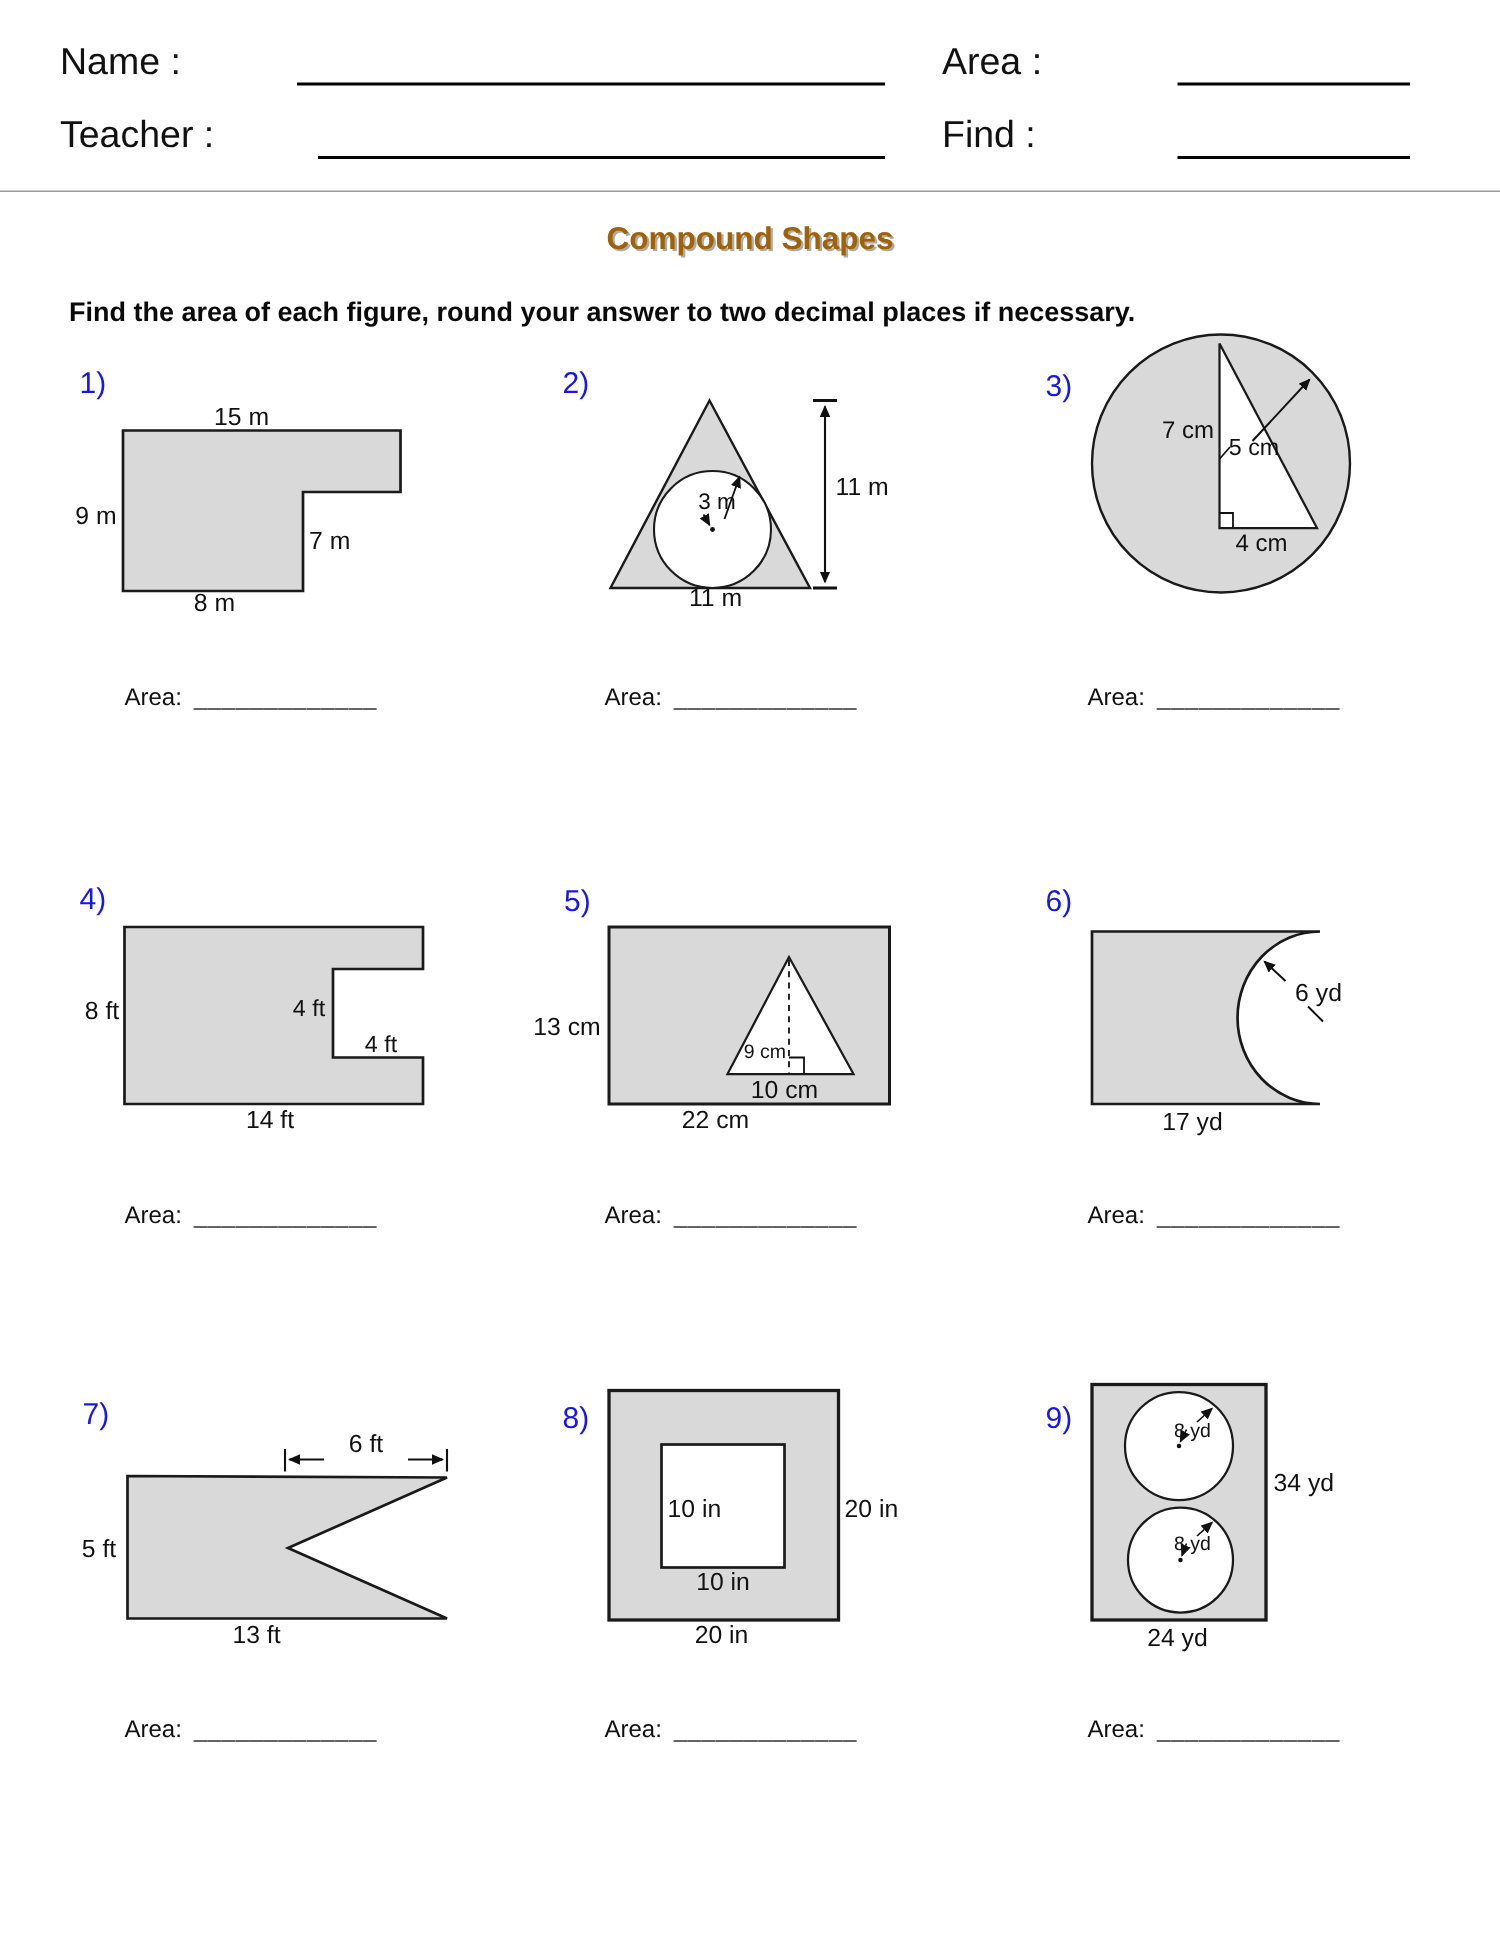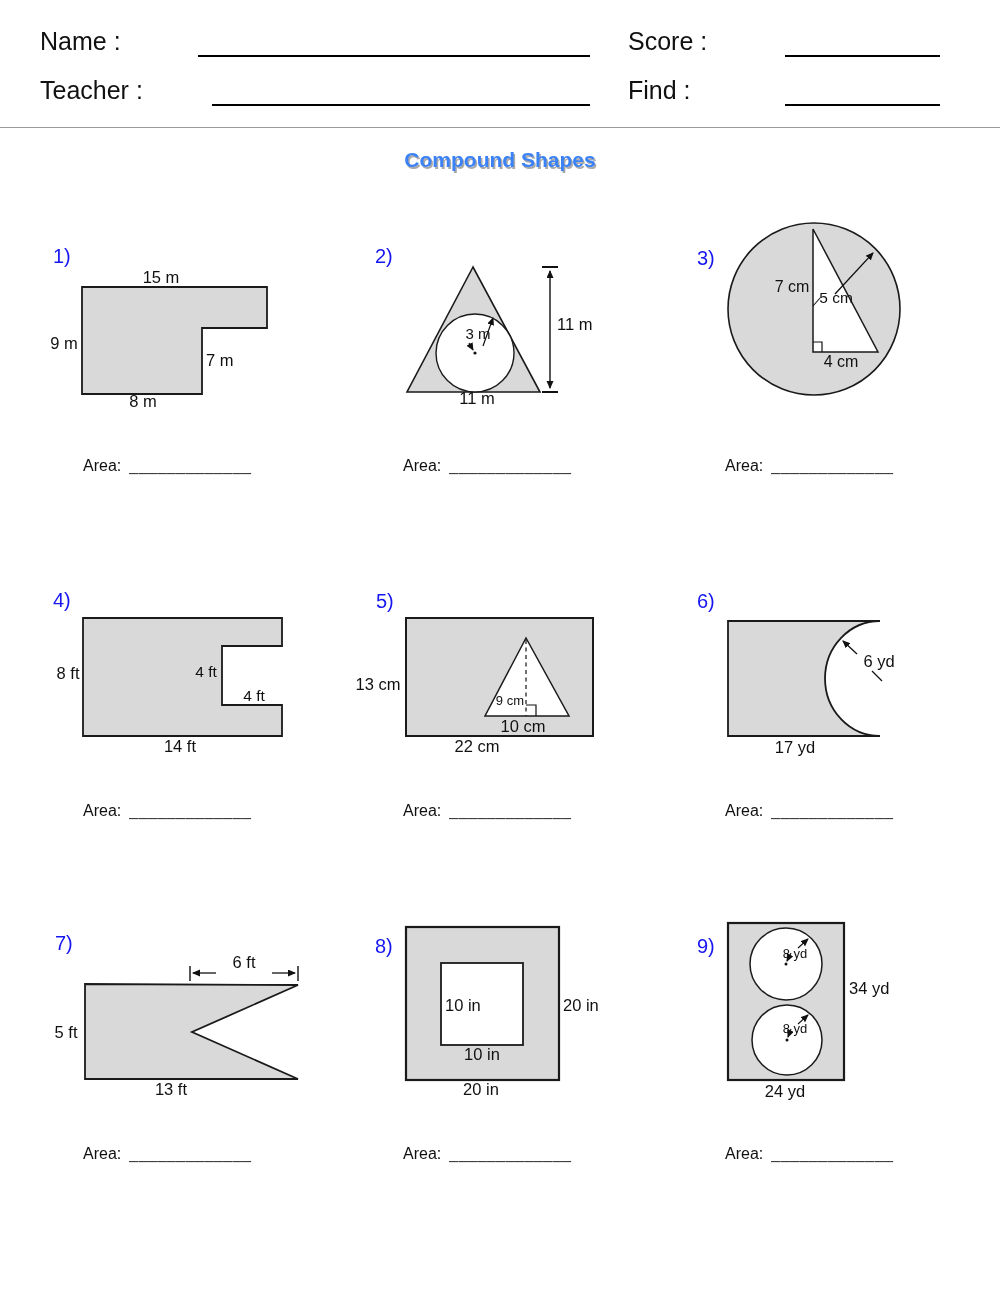--- a/index.html
+++ b/index.html
@@ -2,21 +2,21 @@
 <html><head>
 <meta charset="utf-8">
 <style>
   html,body{margin:0;padding:0;background:#fff;}
   body{font-family:"Liberation Sans",sans-serif;}
   .page{position:relative;width:1000px;height:1185px;background:#fff;overflow:hidden;}
   .abs{position:absolute;}
   .hdr-label{font-size:25px;color:#111;}
   .hline{border-bottom:2px solid #000;height:0;}
   .divider{position:absolute;left:0;top:127px;width:1000px;border-bottom:1.5px solid #9a9a9a;}
-  .title{position:absolute;left:0;top:148px;width:1000px;text-align:center;font-size:21px;font-weight:bold;color:#3b82f6;text-shadow:1.5px 1.5px 0 #aaa;}
+  .title{position:absolute;left:0;top:148px;width:1000px;text-align:center;font-size:21px;font-weight:bold;color:#a16207;text-shadow:1.5px 1.5px 0 #aaa;}
   .instructions{position:absolute;left:46px;top:198px;font-size:18px;font-weight:bold;color:#0a0a0a;}
   .pnum{position:absolute;font-size:20px;color:#1616f0;}
   .area-row{position:absolute;font-size:16px;color:#111;white-space:nowrap;}
   .area-dashes{margin-left:8px;letter-spacing:.5px;color:#333;}
   svg text{font-family:"Liberation Sans",sans-serif;fill:#111;}
   .brand{position:absolute;left:55px;top:1265px;font-size:20px;font-weight:bold;letter-spacing:.2px;white-space:nowrap;}
   .brand .b1{color:#3d6cd8;text-align:center;}
   .brand .b2{color:#a16207;margin-left:3px;}
   .scan-text{position:absolute;left:590px;top:1262px;font-size:22px;color:#1c1c1c;}
   .qr-card{position:absolute;left:932px;top:1220px;width:66px;height:72px;background:#ededed;display:flex;align-items:center;justify-content:center;}
@@ -29,29 +29,30 @@
   <svg width="0" height="0" style="position:absolute" aria-hidden="true">
     <defs>
       <marker id="ah" markerUnits="userSpaceOnUse" markerWidth="10" markerHeight="9" refX="7" refY="3.5" orient="auto-start-reverse">
         <path d="M0 0 L8 3.5 L0 7 Z" fill="#111"></path>
       </marker>
     </defs>
   </svg>
 
   <span class="abs hdr-label" style="left:40px;top:27px;">Name :</span>
   <div class="abs hline" style="left:198px;top:55px;width:392px;"></div>
-  <span class="abs hdr-label" style="left:628px;top:27px;">Score :</span>
+  <span class="abs hdr-label" style="left:628px;top:27px;">Area :</span>
   <div class="abs hline" style="left:785px;top:55px;width:155px;"></div>
   <span class="abs hdr-label" style="left:40px;top:76px;">Teacher :</span>
   <div class="abs hline" style="left:212px;top:104px;width:378px;"></div>
   <span class="abs hdr-label" style="left:628px;top:76px;">Find :</span>
   <div class="abs hline" style="left:785px;top:104px;width:155px;"></div>
 
   <div class="divider"></div>
   <div class="title">Compound Shapes</div>
+  <div class="instructions">Find the area of each figure, round your answer to two decimal places if necessary.</div>
 
   <span class="pnum" style="left:53px;top:245px;">1)</span>
   <svg class="abs" style="left:40px;top:268px;" width="280" height="146">
     <polygon points="42,19 227,19 227,60 162,60 162,126 42,126" fill="#d9d9d9" stroke="#1a1a1a" stroke-width="1.8"></polygon>
     <text x="121" y="15" font-size="16.5" text-anchor="middle">15 m</text>
     <text x="24" y="81" font-size="16.5" text-anchor="middle">9 m</text>
     <text x="166" y="98" font-size="16.5" text-anchor="start">7 m</text>
     <text x="103" y="139" font-size="16.5" text-anchor="middle">8 m</text>
   </svg>
   <div class="area-row" style="left:83px;top:457px;">

